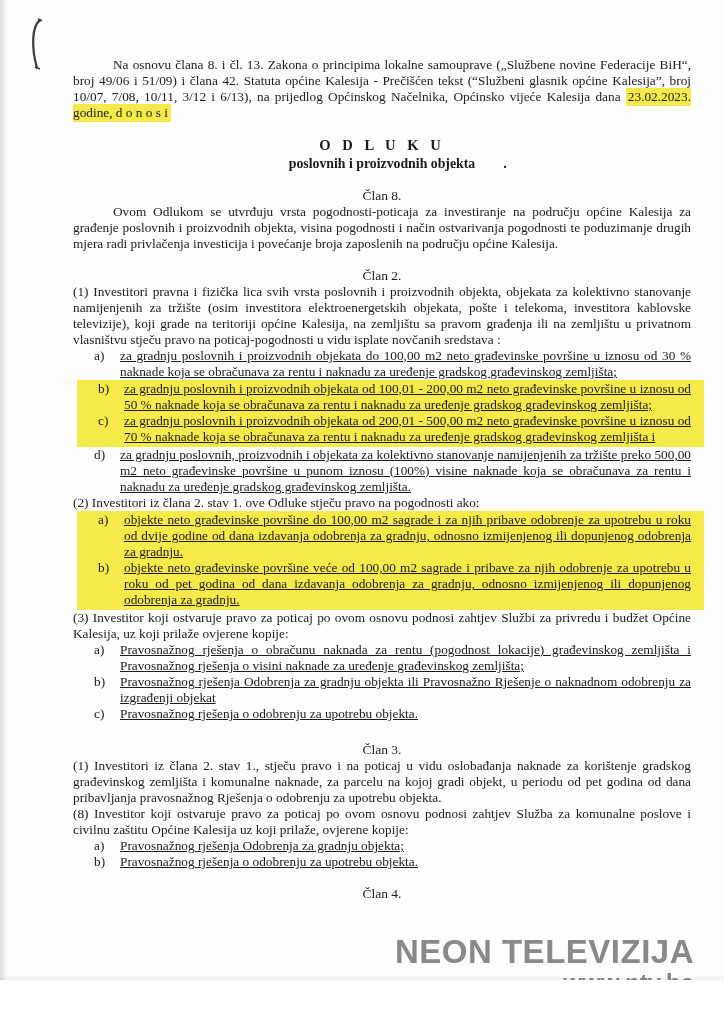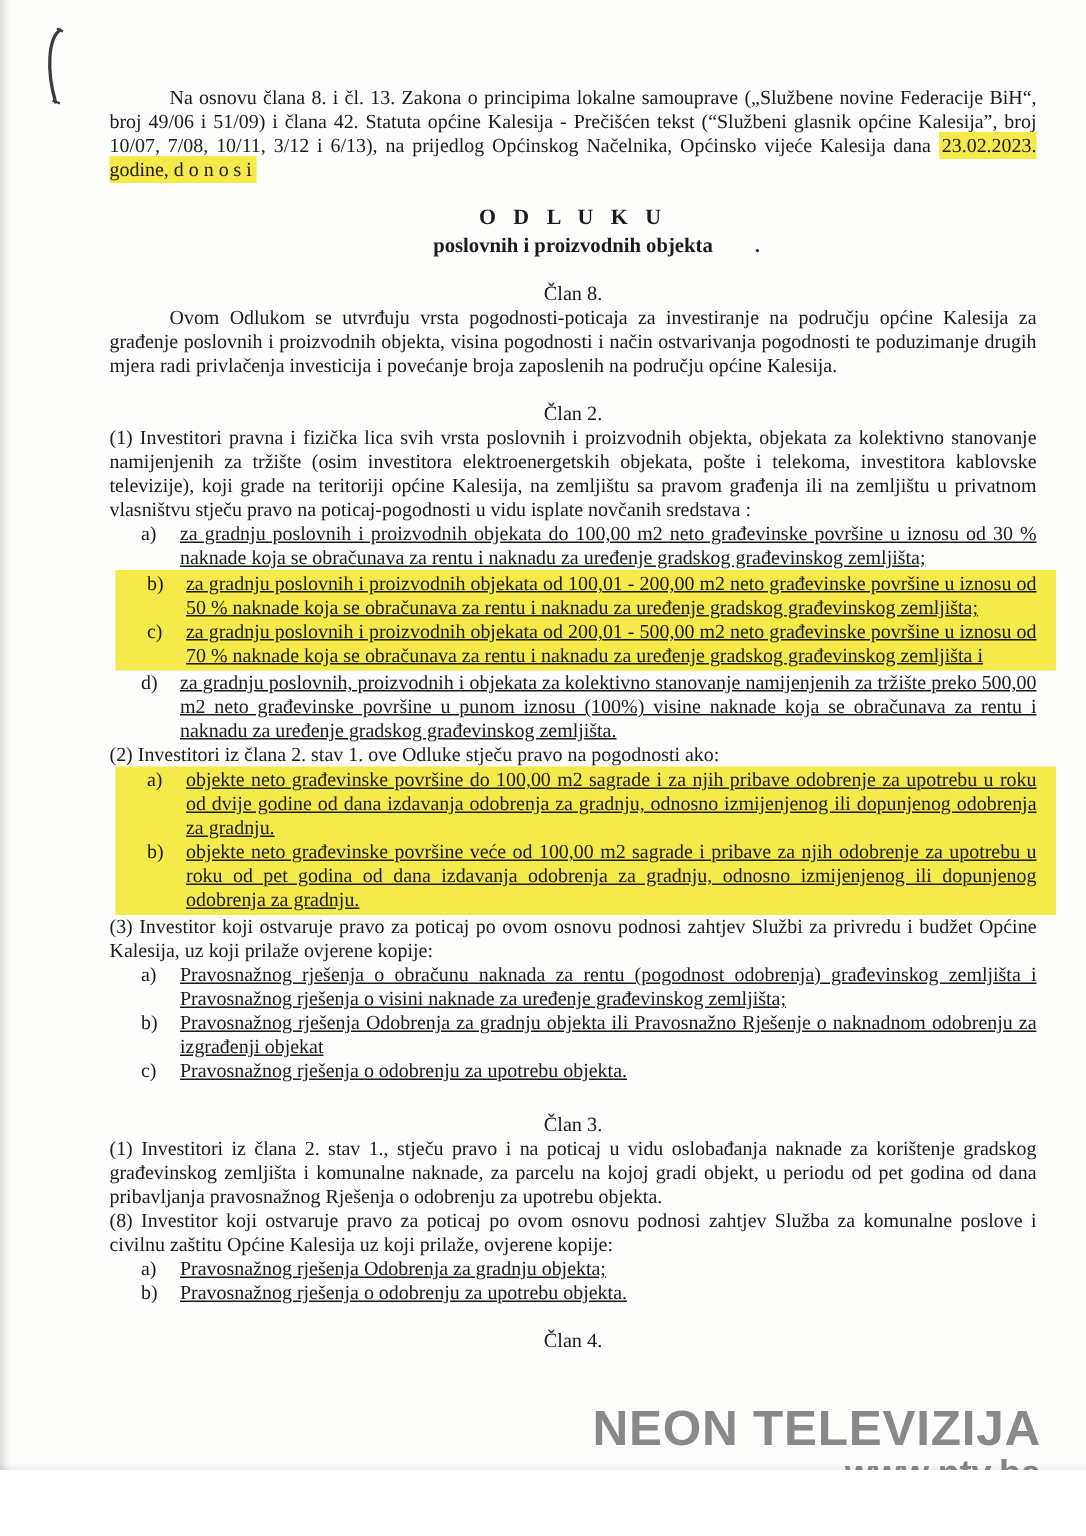--- a/index.html
+++ b/index.html
@@ -112,21 +112,21 @@
       <div class="li">
         <span class="m">b)</span>
         <span class="t">objekte neto građevinske površine veće od 100,00 m2 sagrade i pribave za njih odobrenje za upotrebu u roku od pet godina od dana izdavanja odobrenja za gradnju, odnosno izmijenjenog ili dopunjenog odobrenja za gradnju.</span>
       </div>
     </div>
 
     <div class="noindent">(3) Investitor koji ostvaruje pravo za poticaj po ovom osnovu podnosi zahtjev Službi za privredu i budžet Općine Kalesija, uz koji prilaže ovjerene kopije:</div>
 
     <div class="li">
       <span class="m">a)</span>
-      <span class="t">Pravosnažnog rješenja o obračunu naknada za rentu (pogodnost odobrenja) građevinskog zemljišta i Pravosnažnog rješenja o visini naknade za uređenje građevinskog zemljišta;</span>
+      <span class="t">Pravosnažnog rješenja o obračunu naknada za rentu (pogodnost lokacije) građevinskog zemljišta i Pravosnažnog rješenja o visini naknade za uređenje građevinskog zemljišta;</span>
     </div>
     <div class="li">
       <span class="m">b)</span>
       <span class="t">Pravosnažnog rješenja Odobrenja za gradnju objekta ili Pravosnažno Rješenje o naknadnom odobrenju za izgrađenji objekat</span>
     </div>
     <div class="li">
       <span class="m">c)</span>
       <span class="t">Pravosnažnog rješenja o odobrenju za upotrebu objekta.</span>
     </div>
 

